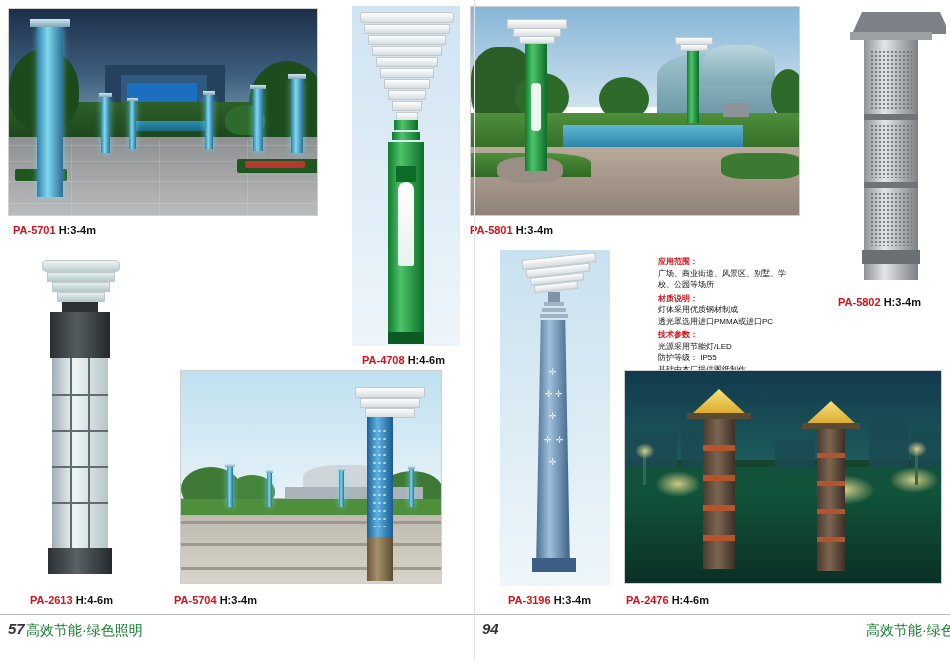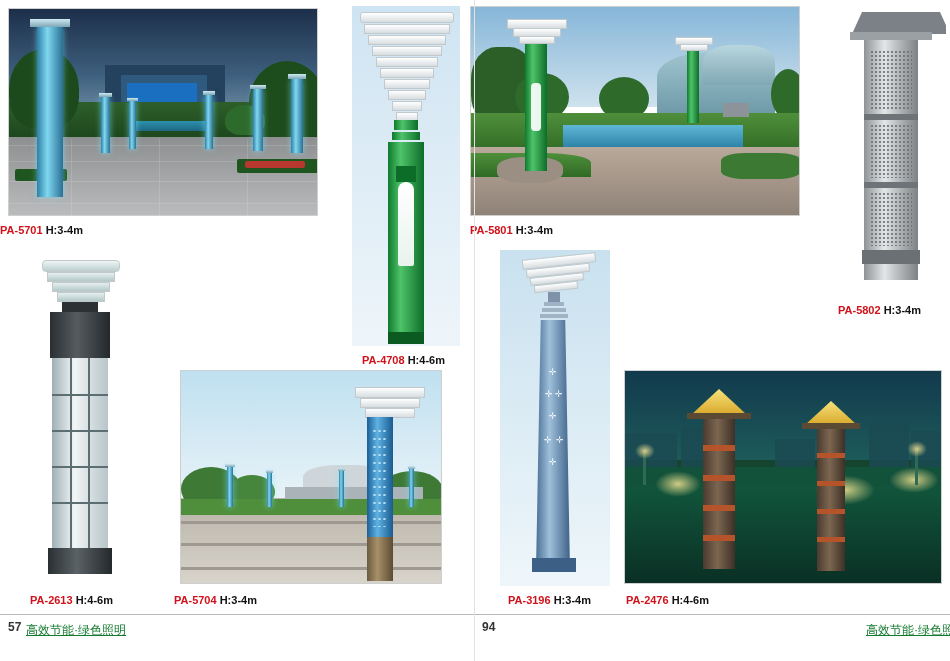--- a/index.html
+++ b/index.html
@@ -12,22 +12,22 @@
   }
   .page{position:absolute;left:0;top:0;width:950px;height:661px;}
 
   
   .photo{position:absolute;overflow:hidden;border:1px solid #cfcfcf;box-sizing:border-box;}
   .cap{position:absolute;font-size:11px;font-weight:bold;color:#d1121a;white-space:nowrap;}
   .cap .h{color:#111;font-weight:bold;}
 
   
   .footrule{position:absolute;left:0;width:950px;height:1px;background:#b9b9b9;}
-  .pno{position:absolute;font-size:12px;color:#333;font-weight:bold;}
-  .foot-tag{position:absolute;font-size:12px;color:#127a2e;white-space:nowrap;text-decoration:underline;}
+  .pno{position:absolute;font-size:15px;color:#333;font-weight:bold;font-style:italic;}
+  .foot-tag{position:absolute;font-size:14px;color:#127a2e;white-space:nowrap;}
   .spine{position:absolute;top:0;width:1px;height:661px;background:#e3e3e3;}
 
   
   .redtext{position:absolute;font-size:9.5px;line-height:16px;color:#d1121a;width:150px;}
 
   
   .spec{position:absolute;font-size:8px;line-height:11.5px;color:#111;width:140px;}
   .spec .hd{color:#d1121a;font-weight:bold;}
 
   
@@ -143,21 +143,21 @@
           <div class="cap2" style="height:4px;top:-4px;"></div>
         </div>
       <div class="bluepost" style="left:244px;top:80px;width:10px;height:62px;">
           <div class="cap2" style="height:4px;top:-4px;"></div>
         </div>
       <div class="bluepost" style="left:282px;top:70px;width:12px;height:74px;">
           <div class="cap2" style="height:5px;top:-5px;"></div>
         </div>
     </div>
   </div>
-  <div class="cap" style="left:0;top:224px;">
+  <div class="cap" style="left:13px;top:224px;">
     <span>PA-5701</span>
     <span class="h">H:3-4m</span>
   </div>
 
   <div class="photo" style="left:352px;top:6px;width:108px;height:340px;border:none;">
     <div class="scene">
       <div class="sky5702"></div>
 
       <div class="fin" style="left:8px;top:6px;width:92px;height:9px;border-radius:3px;"></div>
       <div class="fin" style="left:12px;top:18px;width:84px;height:8px;"></div>
@@ -227,25 +227,36 @@
 
       <div class="col steel" style="left:28px;top:34px;width:54px;height:240px;"></div>
       <div class="perf" style="left:34px;top:44px;width:42px;height:60px;"></div>
       <div class="perf" style="left:34px;top:118px;width:42px;height:54px;"></div>
       <div class="perf" style="left:34px;top:186px;width:42px;height:54px;"></div>
       <div style="position:absolute;left:28px;top:108px;width:54px;height:6px;background:#6e7377;"></div>
       <div style="position:absolute;left:28px;top:176px;width:54px;height:6px;background:#6e7377;"></div>
       <div style="position:absolute;left:26px;top:244px;width:58px;height:14px;background:#6b7074;"></div>
     </div>
   </div>
-  <div class="cap" style="left:838px;top:304px;">
+  <div class="cap" style="left:838px;top:296px;">
     <span>PA-5802</span>
     <span class="h">H:3-4m</span>
   </div>
 
+  <div class="spec" style="left:658px;top:256px;">
+    <div class="hd">应用范围：</div>
+    <div>广场、商业街道、风景区、别墅、学校、公园等场所</div>
+    <div class="hd" style="margin-top:2px;">材质说明：</div>
+    <div>灯体采用优质钢材制成</div>
+    <div>透光罩选用进口PMMA或进口PC</div>
+    <div class="hd" style="margin-top:2px;">技术参数：</div>
+    <div>光源采用节能灯/LED</div>
+    <div>防护等级： IP55</div>
+    <div>基础由本厂提供图纸制作</div>
+  </div>
 
   <div class="photo" style="left:26px;top:254px;width:108px;height:330px;border:none;">
     <div class="scene" style="background:#ffffff;">
 
       <div class="fin" style="left:16px;top:6px;width:76px;height:10px;border-radius:4px;background:linear-gradient(#eef4f4,#bccfcf);"></div>
       <div class="fin" style="left:21px;top:18px;width:66px;height:8px;background:linear-gradient(#e6efef,#b3c8c8);"></div>
       <div class="fin" style="left:26px;top:28px;width:56px;height:8px;background:linear-gradient(#e6efef,#b3c8c8);"></div>
       <div class="fin" style="left:31px;top:38px;width:46px;height:8px;background:linear-gradient(#e6efef,#b3c8c8);"></div>
       <div style="position:absolute;left:36px;top:48px;width:36px;height:10px;background:#2c3134;"></div>
 

